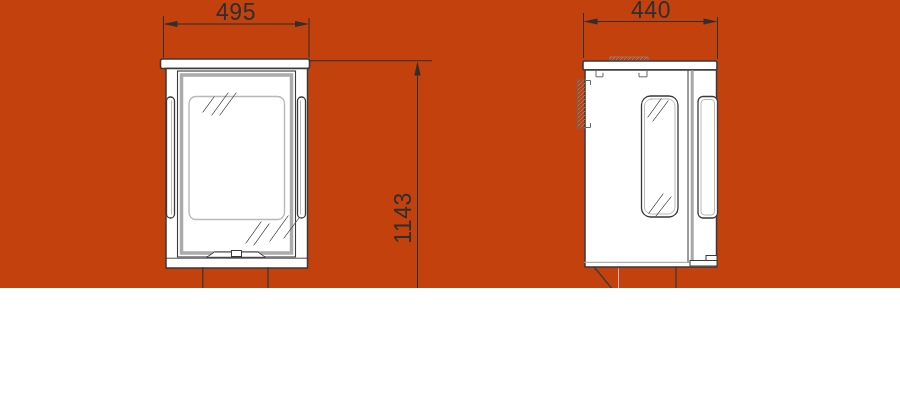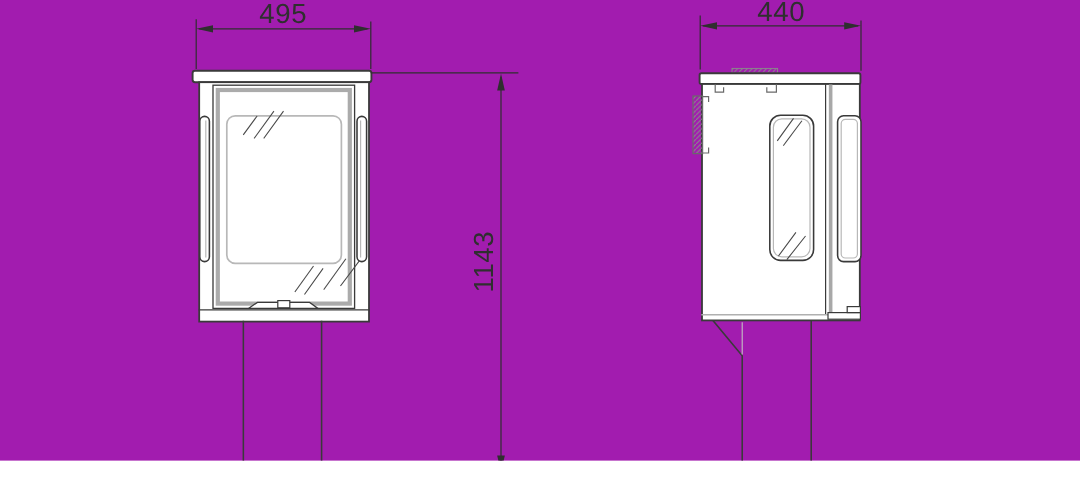--- a/index.html
+++ b/index.html
@@ -3,22 +3,22 @@
 <meta charset="utf-8">
 <style>
   html, body {
     margin: 0;
     padding: 0;
     background: #ffffff;
   }
   #stage {
     position: relative;
     width: 900px;
-    height: 384px;
-    background: #a21caf;
+    height: 288px;
+    background: #c2410c;
     overflow: hidden;
   }
   svg {
     display: block;
   }
   .dim-text {
     font-family: "Liberation Sans", sans-serif;
     font-size: 23px;
     fill: #2f2f2f;
     letter-spacing: 0.5px;

